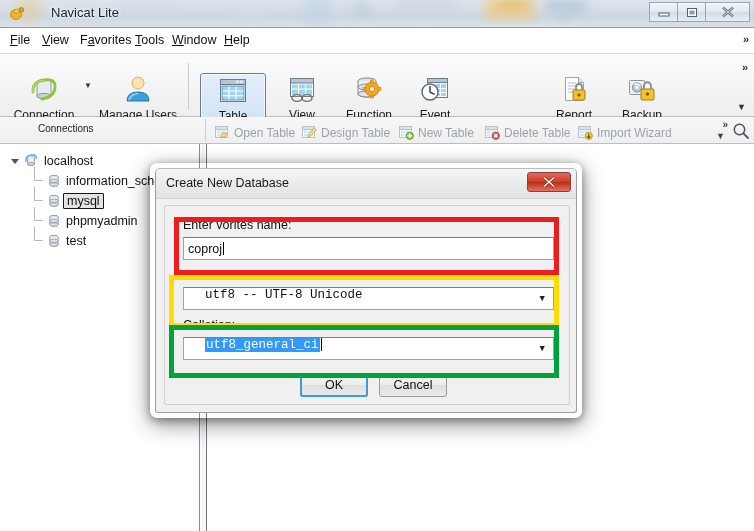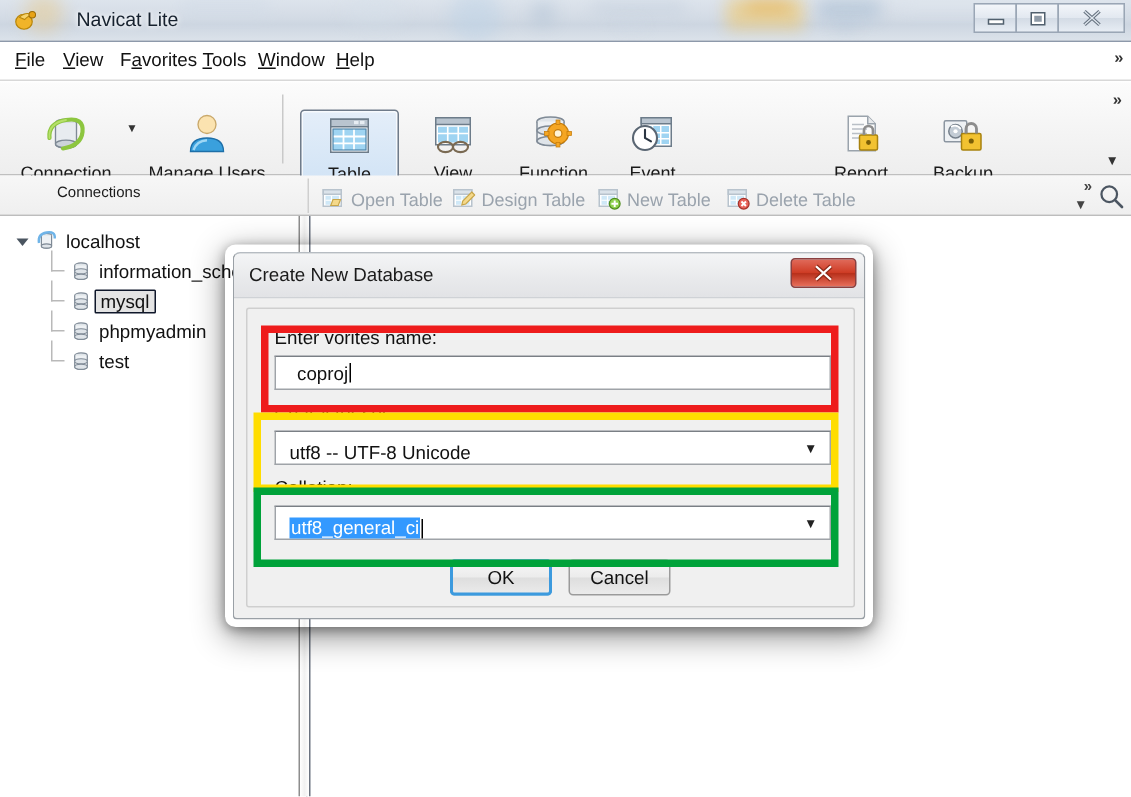--- a/index.html
+++ b/index.html
@@ -203,35 +203,36 @@
   .field-label {
     position: absolute; font-size: 12.5px; color: #111;
   }
   .textbox {
     position: absolute;
     background: #ffffff;
     border: 1px solid #9fa3a8;
     border-top-color: #7a7f85;
     font-size: 12.5px; color: #111;
     display: flex; align-items: center;
-    padding-left: 14px;
+    padding-left: 4px;
   }
   .caret {
     display: inline-block; width: 1px; height: 13px; background: #000;
     margin-left: 1px; vertical-align: middle;
   }
   .combo {
     position: absolute;
     background: #ffffff;
     border: 1px solid #9fa3a8;
     border-top-color: #7a7f85;
     font-size: 12.5px; color: #111;
-    display: flex; align-items: flex-end;
-    padding-left: 9px;
+    display: flex; align-items: flex-start;
+    padding-left: 21px;
     cursor: default;
+    font-family: Liberation Mono, monospace;
   }
   .combo-arrow {
     position: absolute; right: 8px; top: 50%; transform: translateY(-50%);
     font-size: 9px; color: #222;
   }
   .sel-text {
     background: #3399ff; color: #ffffff; padding: 0 1px;
   }
   .btn {
     position: absolute; height: 24px;
@@ -486,20 +487,32 @@
         <rect x="1.5" y="2.5" width="12" height="11" fill="#fff" stroke="#b8c3cd"></rect>
         <rect x="1.5" y="2.5" width="12" height="3" fill="#dbe3ea" stroke="#b8c3cd"></rect>
         <rect x="3" y="6.5" width="9" height="6" fill="#cfe8f7"></rect>
         <path d="M7 6.5 v6 M3 9.5 h9" stroke="#fff" stroke-width=".8"></path>
         <circle cx="11.8" cy="11.8" r="3.6" fill="#e8635a" stroke="#a63129" stroke-width=".8"></circle>
         <path d="M10.3 10.3 l3 3 M13.3 10.3 l-3 3" stroke="#fff" stroke-width="1.3"></path>
       </svg>
       <span>Delete Table</span>
     </div>
 
+    <div class="sbtn" style="left:577px">
+      <svg class="sico" viewBox="0 0 16 16">
+        <rect x="1.5" y="2.5" width="12" height="11" fill="#fff" stroke="#b8c3cd"></rect>
+        <rect x="1.5" y="2.5" width="12" height="3" fill="#dbe3ea" stroke="#b8c3cd"></rect>
+        <rect x="3" y="6.5" width="9" height="6" fill="#cfe8f7"></rect>
+        <path d="M7 6.5 v6 M3 9.5 h9" stroke="#fff" stroke-width=".8"></path>
+        <circle cx="11.8" cy="11.8" r="3.6" fill="#f3d04e" stroke="#b08b12" stroke-width=".8"></circle>
+        <path d="M11.8 9.8 v4" stroke="#6b520a" stroke-width="1.2"></path>
+        <path d="M10.3 12.3 l1.5 1.5 l1.5-1.5" fill="none" stroke="#6b520a" stroke-width="1.2"></path>
+      </svg>
+      <span>Import Wizard</span>
+    </div>
 
     <div class="strip-chev">»</div>
     <div class="strip-chev-arrow">▼</div>
     <div class="strip-search">
       <svg width="18" height="18" viewBox="0 0 18 18">
         <circle cx="7.5" cy="7.5" r="5.2" fill="none" stroke="#4c5662" stroke-width="1.5"></circle>
         <path d="M11.4 11.4 L16 16" stroke="#4c5662" stroke-width="1.8" stroke-linecap="round"></path>
       </svg>
     </div>
   </div>

